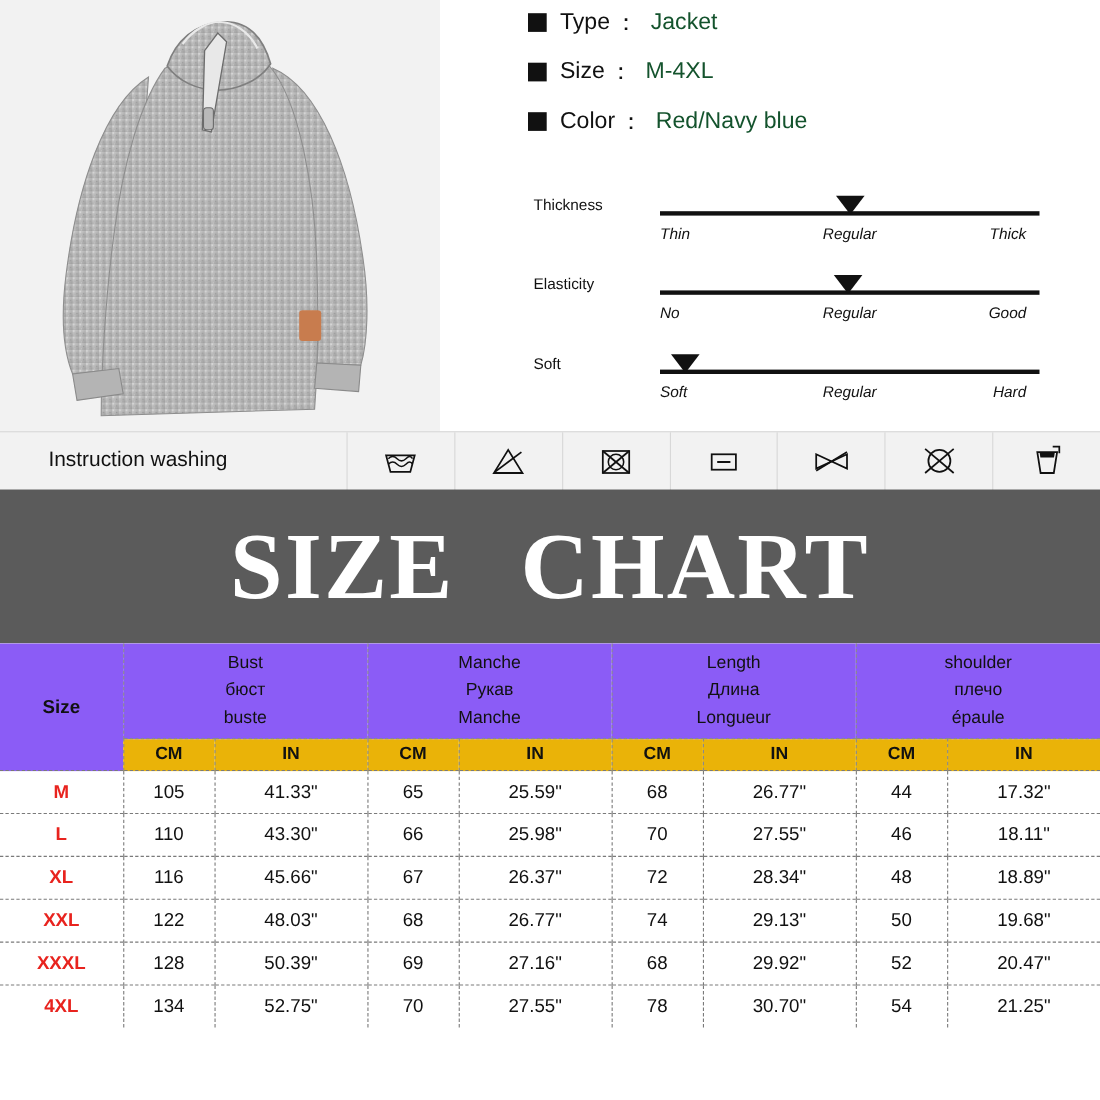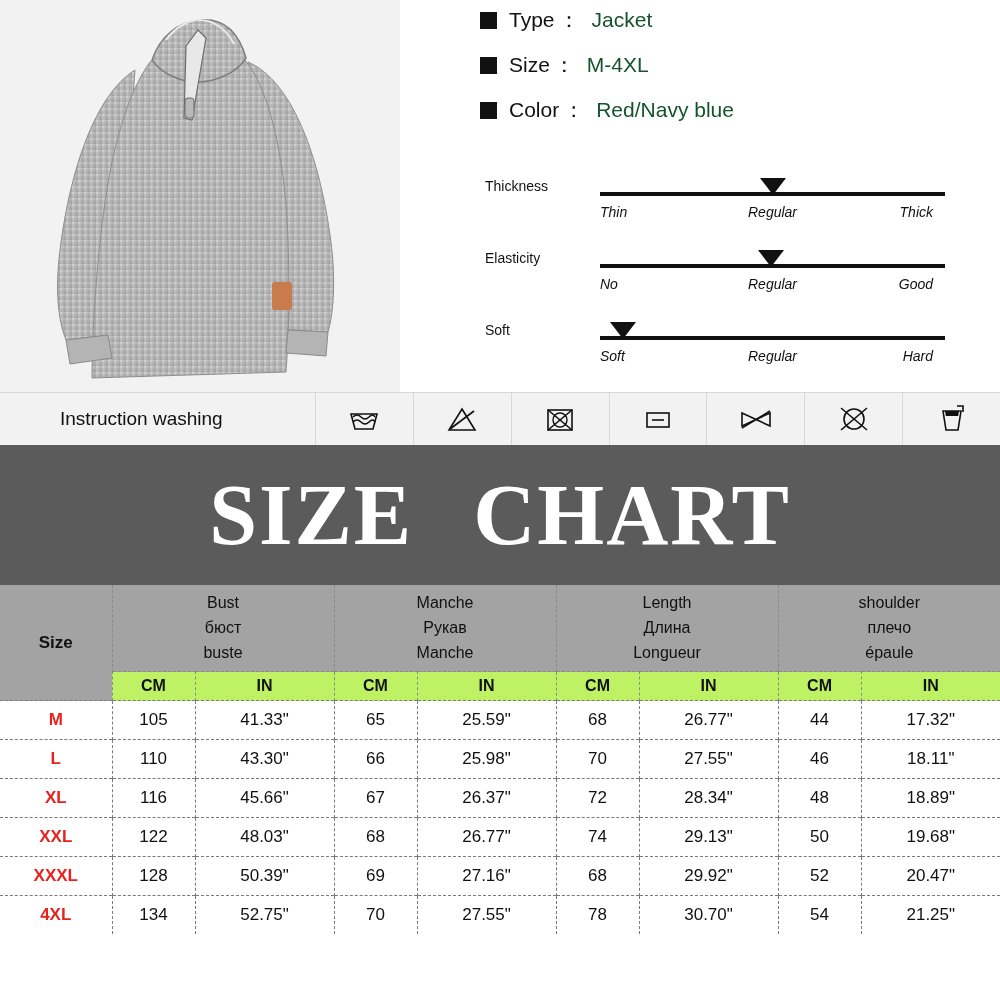--- a/index.html
+++ b/index.html
@@ -54,21 +54,21 @@
   .tick.left { left:0; }
   .tick.mid { left:50%; transform:translateX(-50%); }
   .tick.right { right:12px; }
 
   
   .wash-bar {
     position:absolute; left:0; top:392px; width:1000px; height:53px;
     background:#f2f2f2; border-top:1px solid #d8d8d8;
     display:flex; align-items:center;
   }
-  .wash-label { font-size:19px; color:#111; padding-left:60px; width:315px; }
+  .wash-label { font-size:19px; color:#111; padding-left:44px; width:315px; }
   .wash-icons { display:flex; flex:1; height:53px; }
   .wash-icon {
     flex:1; display:flex; align-items:center; justify-content:center;
     border-left:1px solid #d8d8d8; height:53px;
   }
 
   
   .banner {
     position:absolute; left:0; top:445px; width:1000px; height:140px;
     background:#5b5b5b; display:flex; align-items:center; justify-content:center;
@@ -78,27 +78,27 @@
     font-family:"Liberation Serif", serif;
     display:flex; gap:60px;
   }
 
   
   .table-wrap { position:absolute; left:0; top:585px; width:1000px; height:415px; background:#fff; }
   table.size-table { width:1000px; border-collapse:collapse; table-layout:fixed; }
   table.size-table td, table.size-table th { text-align:center; }
 
   .hdr-cell {
-    background:#a3a3a3; color:#111; font-size:16px; font-weight:normal;
+    background:#8b5cf6; color:#111; font-size:16px; font-weight:normal;
     padding:6px 2px; vertical-align:middle; line-height:1.55;
     border-right:1px dashed #8a8a8a;
   }
   .hdr-cell.size-col { font-weight:bold; font-size:17px; border-right:1px dashed #8a8a8a; }
   .unit-cell {
-    background:#bef264; color:#111; font-size:16px; font-weight:bold;
+    background:#eab308; color:#111; font-size:16px; font-weight:bold;
     padding:5px 2px; border-top:1px dashed #8a8a8a; border-right:1px dashed #8a8a8a;
   }
   .data-cell {
     font-size:17px; color:#111; padding:9px 2px;
     border-top:1px dashed #7a7a7a; border-right:1px dashed #7a7a7a;
   }
   .data-cell.size-name { color:#e8231e; font-weight:bold; font-size:17px; }
   .row-last td { border-bottom:none; }
   td.nb-right, th.nb-right { border-right:none; }
 </style>

